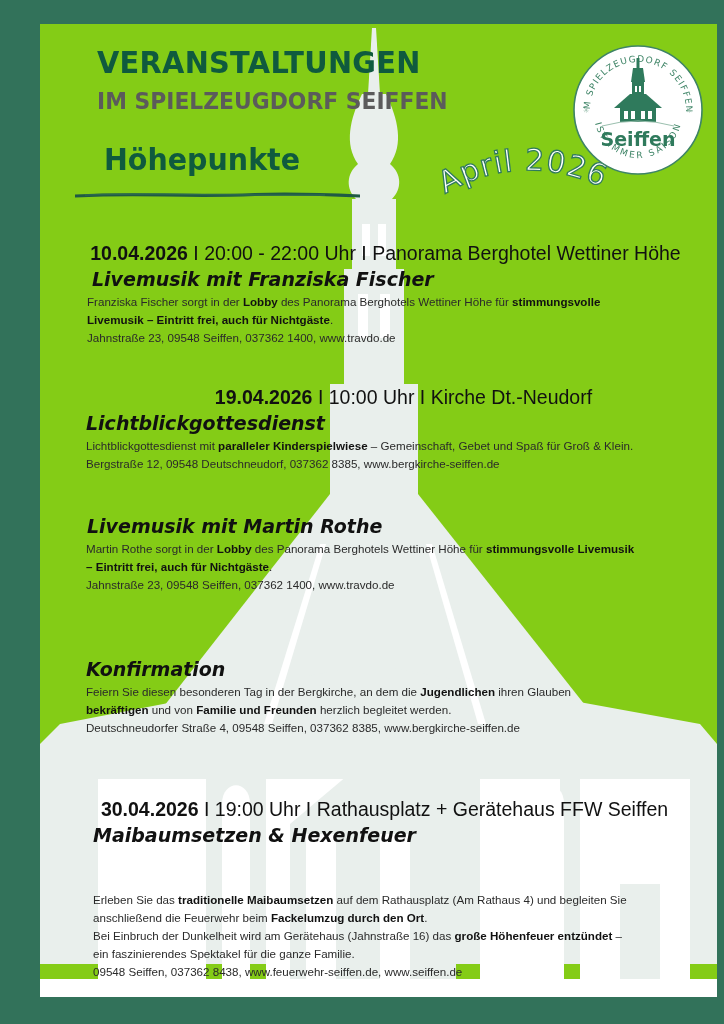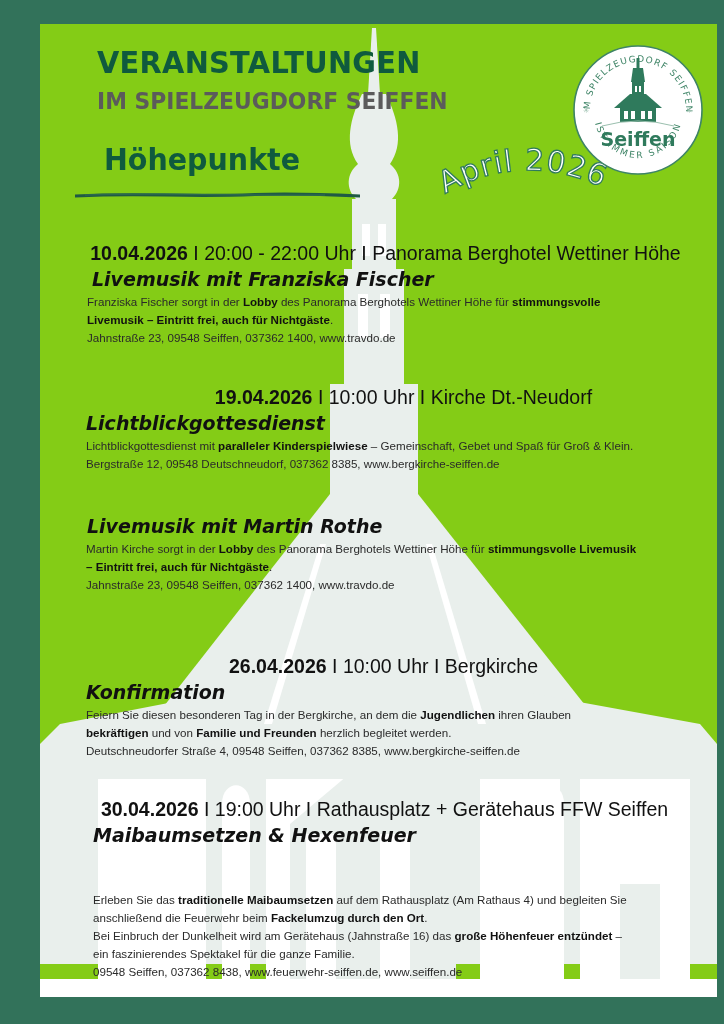--- a/index.html
+++ b/index.html
@@ -189,29 +189,26 @@
     <div class="ev-title" style="left:46px;top:3px;">Lichtblickgottesdienst</div>
     <div class="ev-desc" style="left:46px;top:6px;width:630px;">
       <span>Lichtblickgottesdienst mit </span><b>paralleler Kinderspielwiese</b><span> – Gemeinschaft, Gebet und Spaß für Groß &amp; Klein.</span>
     </div>
     <div class="ev-addr" style="left:46px;top:6px;">Bergstraße 12, 09548 Deutschneudorf, 037362 8385, www.bergkirche-seiffen.de</div>
   </div>
 
   <div class="event" style="top:488px;">
     <div class="ev-title" style="left:47px;top:3px;">Livemusik mit Martin Rothe</div>
     <div class="ev-desc" style="left:46px;top:6px;width:625px;">
-      <span>Martin Kirche sorgt in der </span><b>Lobby</b><span> des Panorama Berghotels Wettiner Höhe für </span><b>stimmungsvolle Livemusik</b><br><b>– Eintritt frei, auch für Nichtgäste</b><span>.</span>
+      <span>Martin Rothe sorgt in der </span><b>Lobby</b><span> des Panorama Berghotels Wettiner Höhe für </span><b>stimmungsvolle Livemusik</b><br><b>– Eintritt frei, auch für Nichtgäste</b><span>.</span>
     </div>
     <div class="ev-addr" style="left:46px;top:6px;">Jahnstraße 23, 09548 Seiffen, 037362 1400, www.travdo.de</div>
   </div>
 
   <div class="event" style="top:631px;">
-    <div class="ev-head" style="left:5px;">
-      <span class="date">26.04.2026</span><span> I </span><span>10:00 Uhr</span><span> I </span><span>Bergkirche</span>
-    </div>
     <div class="ev-title" style="left:46px;top:3px;">Konfirmation</div>
     <div class="ev-desc" style="left:46px;top:6px;width:620px;">
       <span>Feiern Sie diesen besonderen Tag in der Bergkirche, an dem die </span><b>Jugendlichen</b><span> ihren Glauben</span><br><b>bekräftigen</b><span> und von </span><b>Familie und Freunden</b><span> herzlich begleitet werden.</span>
     </div>
     <div class="ev-addr" style="left:46px;top:6px;">Deutschneudorfer Straße 4, 09548 Seiffen, 037362 8385, www.bergkirche-seiffen.de</div>
   </div>
 
   <div class="event" style="top:774px;">
     <div class="ev-head" style="left:6px;">
       <span class="date">30.04.2026</span><span> I </span><span>19:00 Uhr</span><span> I </span><span>Rathausplatz + Gerätehaus FFW Seiffen</span>

